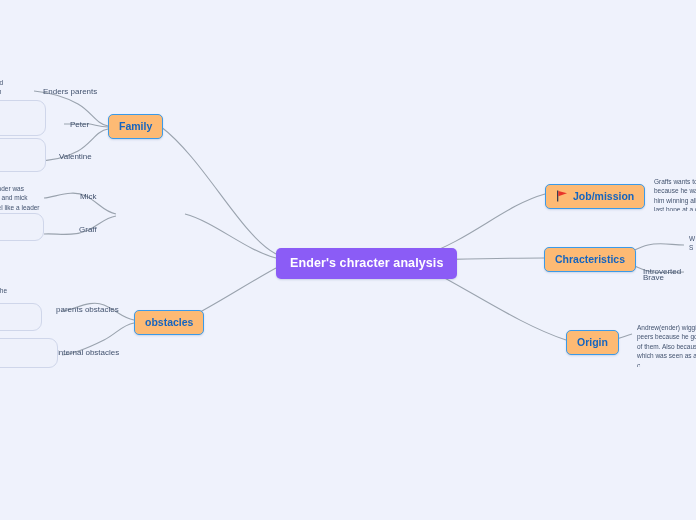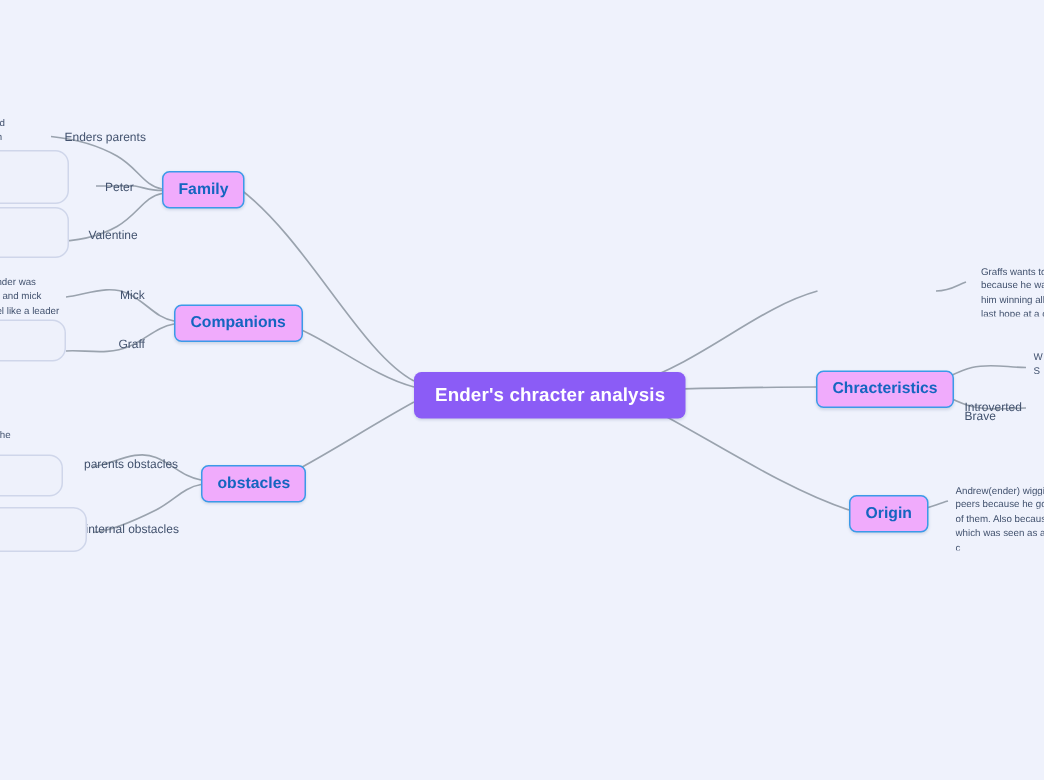--- a/index.html
+++ b/index.html
@@ -40,21 +40,21 @@
     color: #ffffff;
     font-weight: bold;
     font-size: 12.5px;
     border-radius: 5px;
     padding: 8px 14px 9px 14px;
     letter-spacing: 0.1px;
     box-shadow: 0 1px 2px rgba(40,70,120,0.18);
   }
   
   .branch-node {
-    background: #f0abfc;
+    background: #fdba74;
     color: #1565c0;
     font-weight: bold;
     font-size: 10.5px;
     border: 1.6px solid #3b9ae8;
     border-radius: 5px;
     padding: 5px 10px 6px 10px;
     box-shadow: 0 1px 2px rgba(40,70,120,0.16);
     display: flex;
     align-items: center;
     gap: 5px;
@@ -139,28 +139,34 @@
   </svg>
 
   <div class="node root-node" style="left:276px; top:248px;">
     <span>Ender's chracter analysis</span>
   </div>
 
   <div class="node branch-node" style="left:108px; top:114px;">
     <span>Family</span>
   </div>
 
-  <div class="node branch-node" style="left:116px; top:203px;">
-    <span>Companions</span>
-  </div>
 
   <div class="node branch-node" style="left:134px; top:310px;">
     <span>obstacles</span>
   </div>
 
+  <div class="node branch-node" style="left:545px; top:184px;">
+    <span class="flag-icon">
+      <svg viewBox="0 0 12 12" width="12" height="12" xmlns="http://www.w3.org/2000/svg">
+        <rect x="1" y="0.5" width="1.3" height="11" fill="#3a3f52"></rect>
+        <path d="M2.3,1 L11,3.2 L2.3,6.2 Z" fill="#e8342a"></path>
+      </svg>
+    </span>
+    <span>Job/mission</span>
+  </div>
 
   <div class="node branch-node" style="left:544px; top:247px;align-items:center;">
     <span>Chracteristics</span>
   </div>
 
   <div class="node branch-node" style="left:566px; top:330px;">
     <span>Origin</span>
   </div>
 
   <div class="node leaf-node" style="left:41px; top:86px;">

